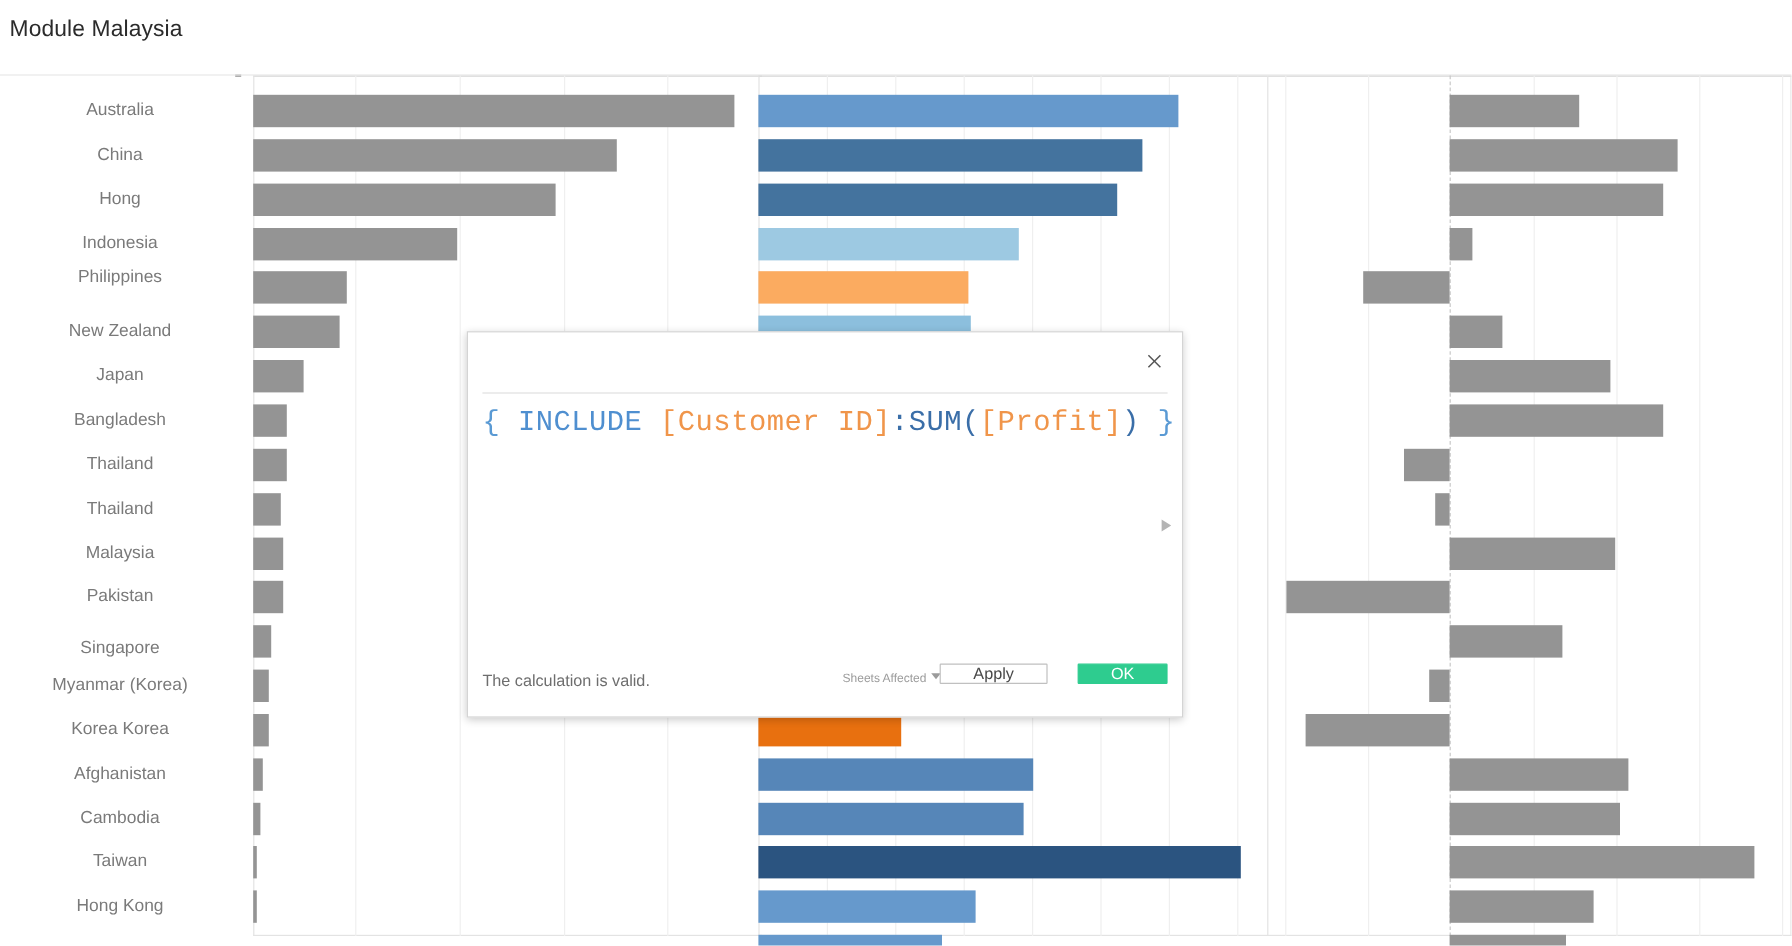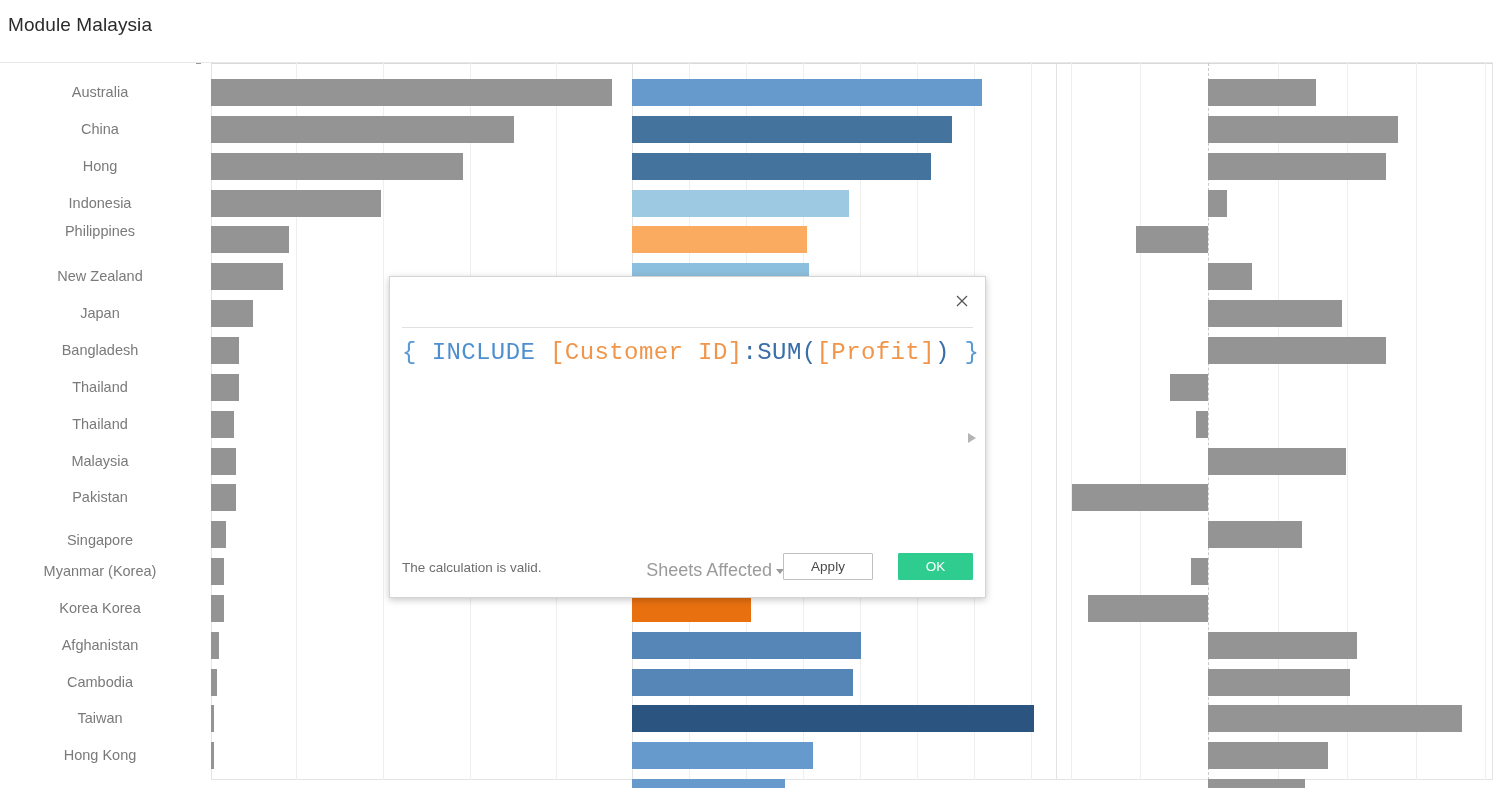--- a/index.html
+++ b/index.html
@@ -106,29 +106,29 @@
   }
   .calc-footer {
     position: absolute; left: 0; right: 0; bottom: 0; height: 56px;
   }
   .calc-status {
     position: absolute; left: 12px; top: 19px;
     font-size: 13.5px; color: #6e6e6e;
   }
   .sheets-affected {
     position: absolute; right: 201px; top: 19px;
-    font-size: 18px; color: #9b9b9b; cursor: pointer; white-space: nowrap;
+    font-size: 10px; color: #9b9b9b; cursor: pointer; white-space: nowrap;
   }
   .caret-down {
     display: inline-block; margin-left: 4px;
     border-left: 4px solid transparent; border-right: 4px solid transparent;
     border-top: 5px solid #9b9b9b; vertical-align: 2px;
   }
   .btn {
-    position: absolute; top: 12px; height: 27px;
+    position: absolute; top: 12px; height: 17px;
     font-family: "Liberation Sans", sans-serif;
     font-size: 13.5px; cursor: pointer; border-radius: 1px;
     display: flex; align-items: center; justify-content: center;
   }
   .btn-apply {
     right: 112px; width: 90px;
     background: #ffffff; border: 1px solid #c0c0c0; color: #4a4a4a;
   }
   .btn-ok {
     right: 12px; width: 75px;

